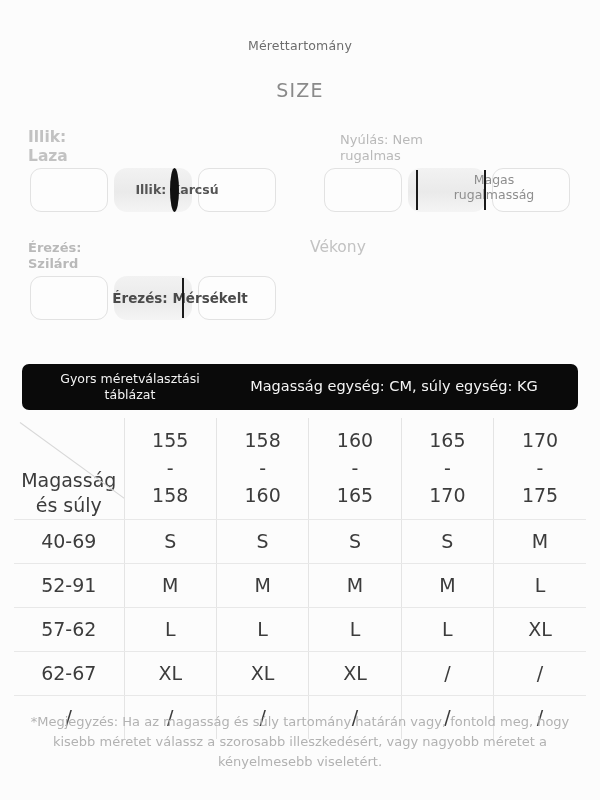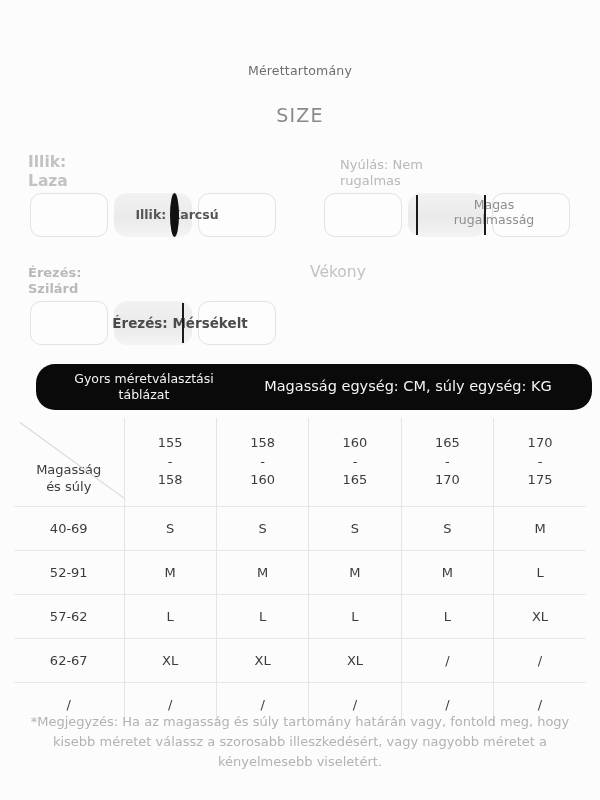--- a/index.html
+++ b/index.html
@@ -12,21 +12,21 @@
     background: #fcfcfc;
     font-family: "DejaVu Sans", "Liberation Sans", sans-serif;
     color: #555;
     overflow: hidden;
     position: relative;
   }
 
   
   .title-block {
     text-align: center;
-    padding-top: 63px;
+    padding-top: 38px;
   }
   .title-sub {
     font-size: 12.5px;
     color: #6d6d6d;
     letter-spacing: 0.2px;
     line-height: 1.2;
   }
   .title-main {
     font-size: 19px;
     color: #8a8a8a;
@@ -116,26 +116,26 @@
     color: #555;
     text-align: center;
     line-height: 1.25;
     white-space: pre-line;
     pointer-events: none;
   }
 
   
   .banner {
     position: absolute;
-    left: 36px;
+    left: 22px;
     top: 364px;
     width: 556px;
     height: 46px;
     background: #0a0a0a;
-    border-radius: 19px;
+    border-radius: 7px;
     display: flex;
     align-items: center;
     box-sizing: border-box;
     justify-content: space-between;
   }
   .banner-left {
     width: 210px;
     text-align: center;
     color: #f2f2f2;
     font-size: 12.5px;
@@ -162,21 +162,21 @@
     width: 572px;
   }
   table.sizes {
     border-collapse: collapse;
     width: 572px;
     table-layout: fixed;
   }
   table.sizes td {
     text-align: center;
     vertical-align: middle;
-    font-size: 13px;
+    font-size: 19px;
     color: #3c3c3c;
     border-bottom: 1px solid #e8e8e8;
     border-right: 1px solid #e4e4e4;
     background: #fcfcfc;
   }
   table.sizes td:last-child { border-right: none; }
   table.sizes tr:last-child td { border-bottom: none; }
 
   .col-head {
     width: 110px;

